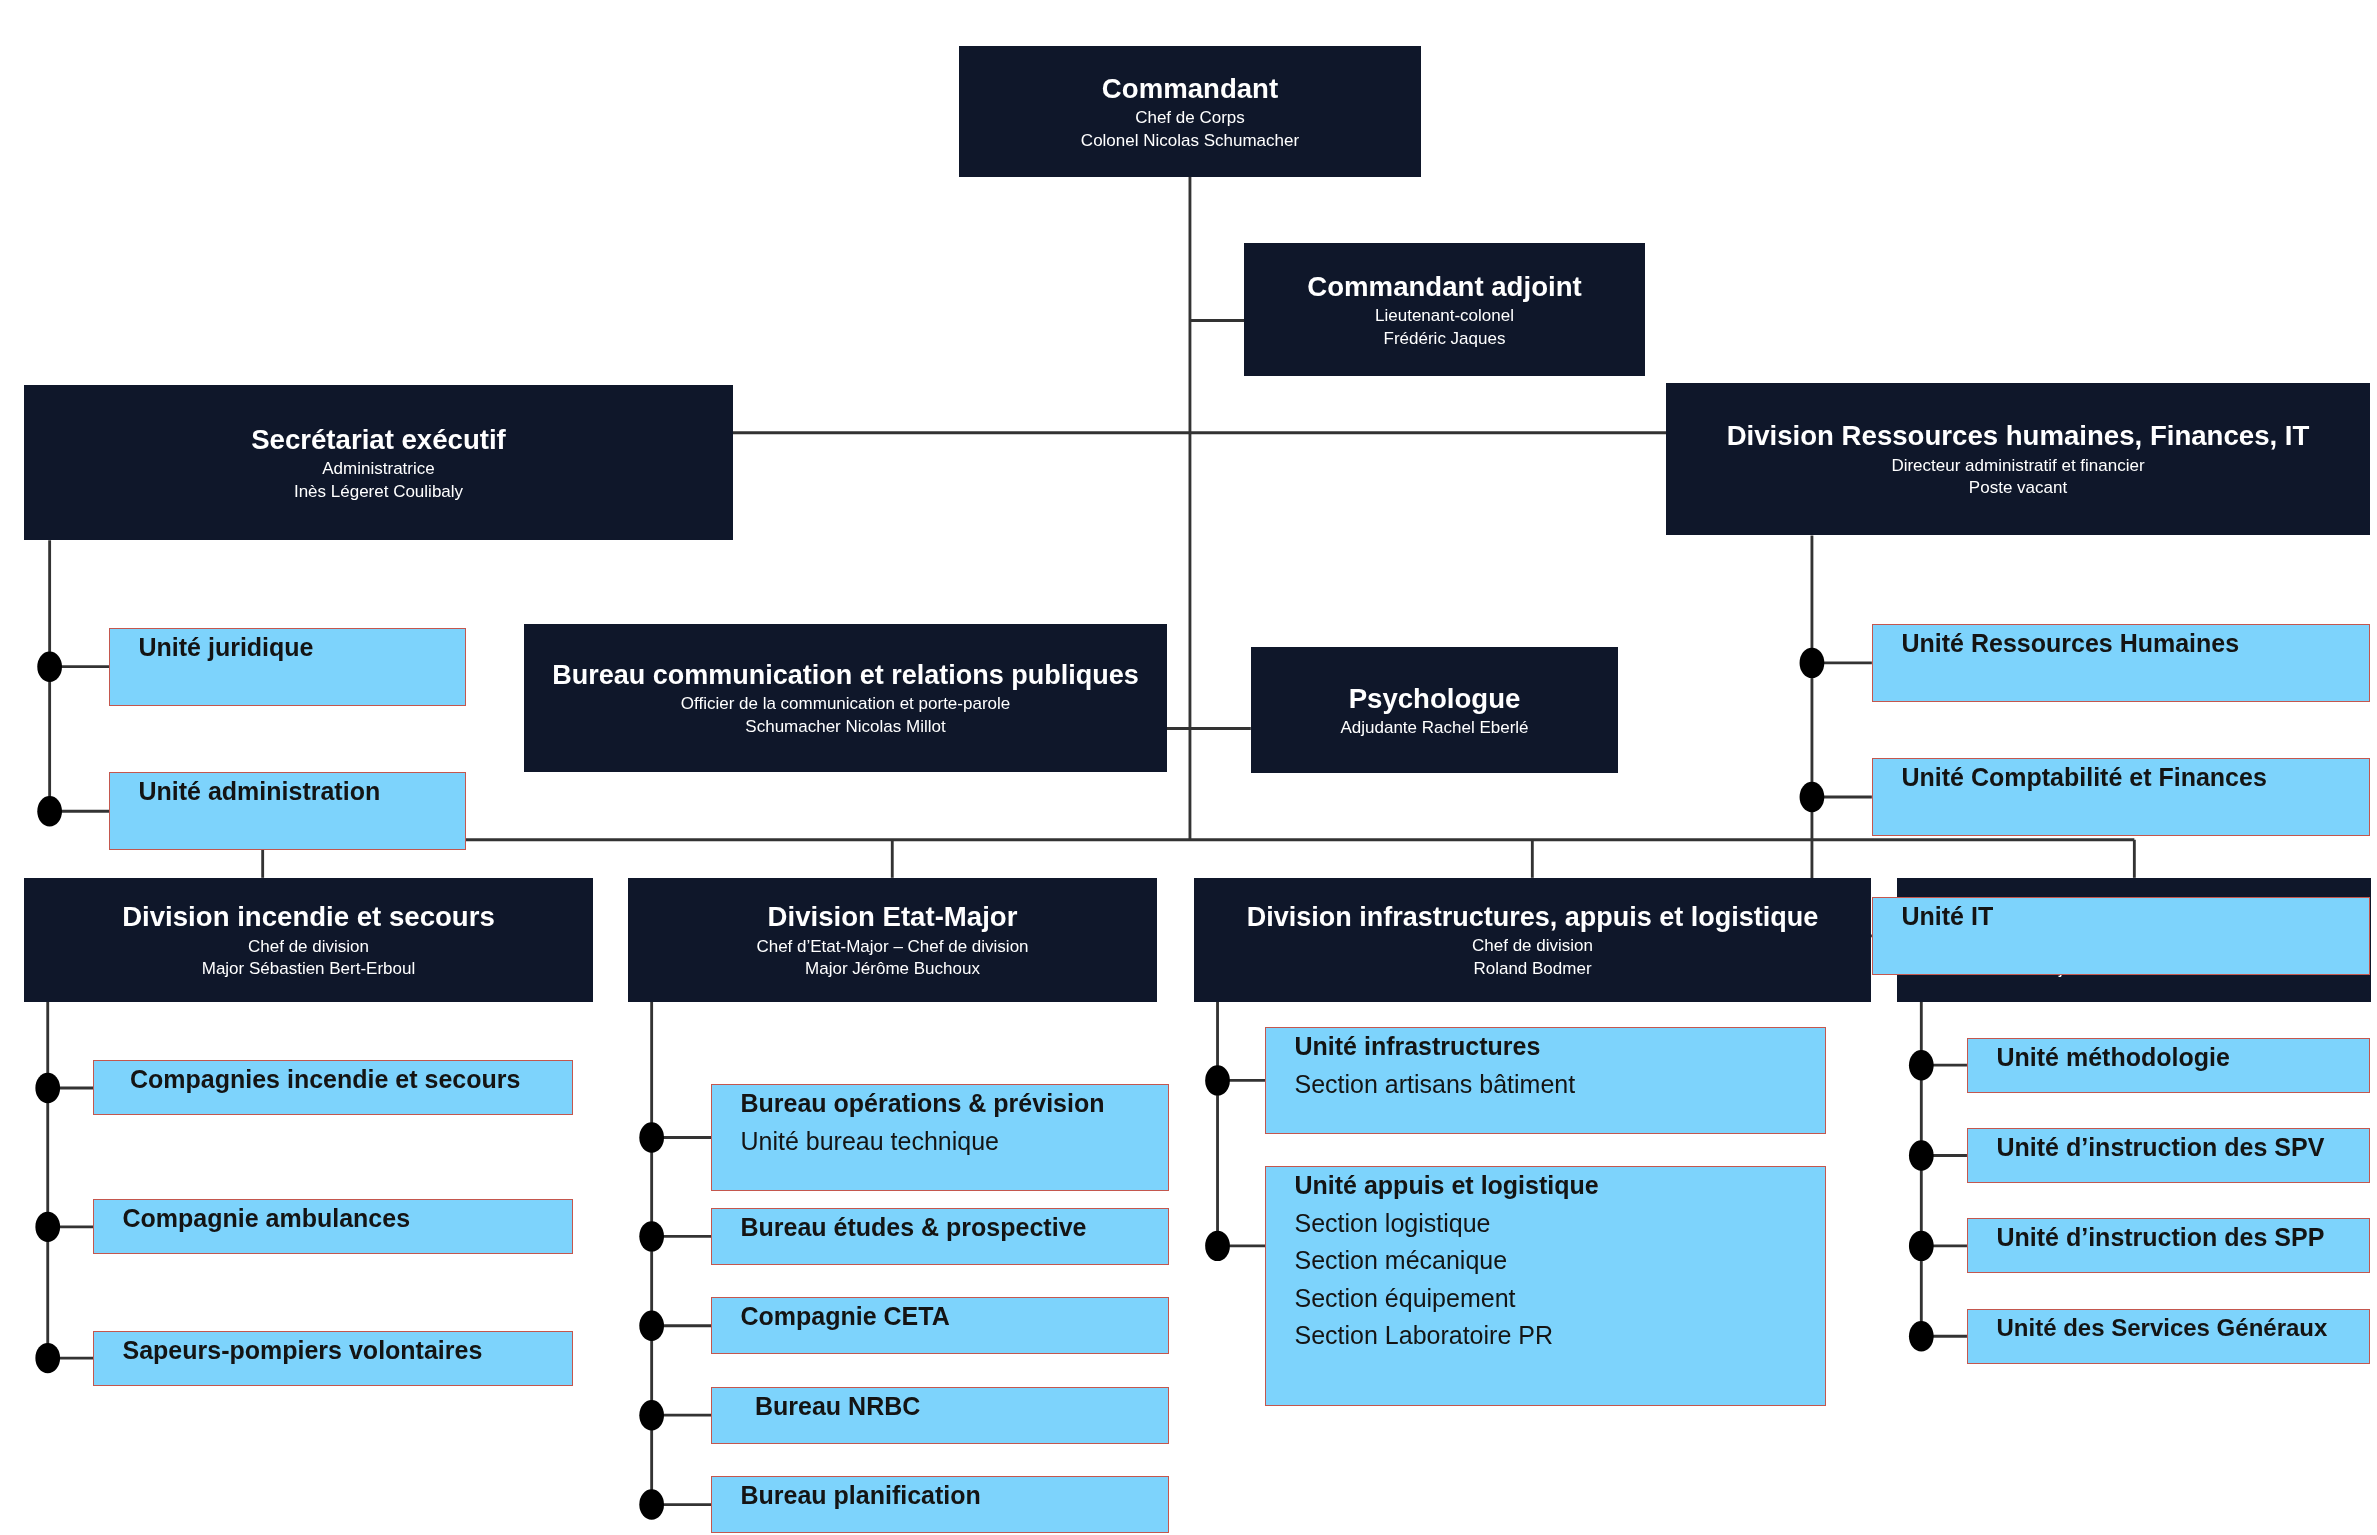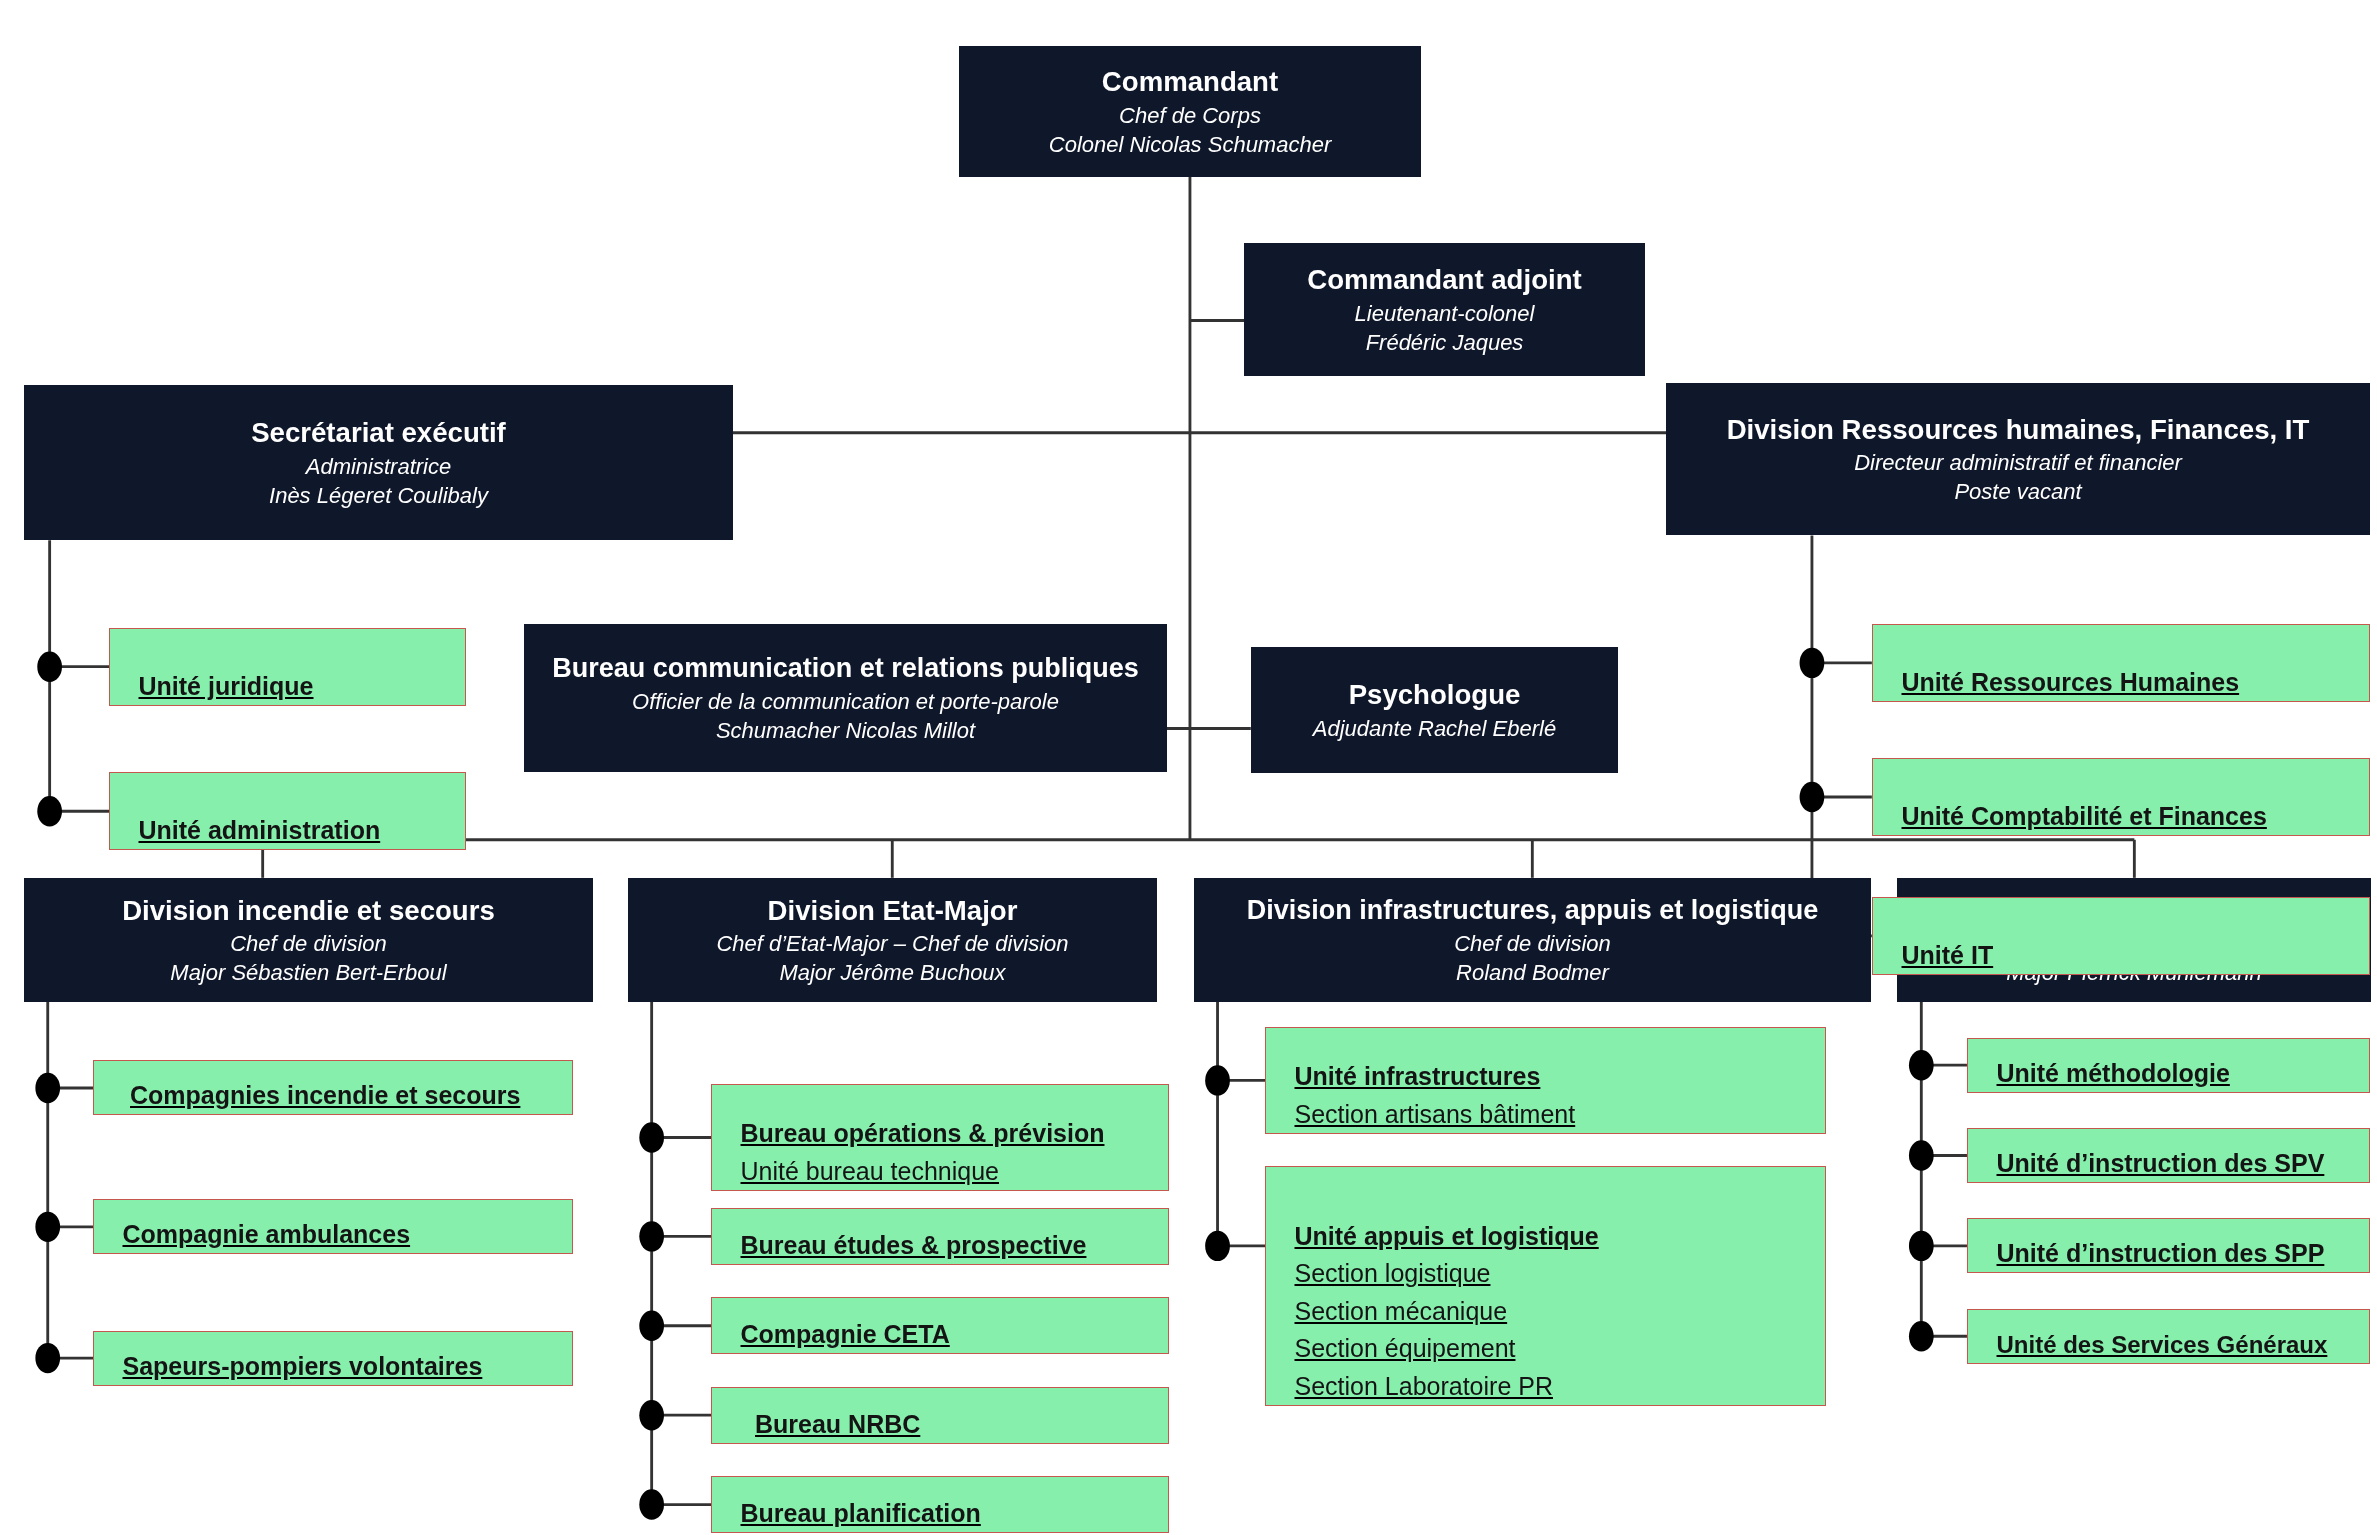--- a/index.html
+++ b/index.html
@@ -11,27 +11,27 @@
   .canvas{position:absolute;left:0;top:0;width:2378px;height:1535px;}
   svg.wires{position:absolute;left:0;top:0;z-index:1;}
   
   .rbox{
     position:absolute;z-index:2;
     background:#0f172a;color:#fff;
     display:flex;flex-direction:column;justify-content:center;align-items:center;
     text-align:center;padding:0 9.5px;box-sizing:border-box;
   }
   .rbox .t1{font-size:27.6px;font-weight:bold;line-height:1.32;white-space:nowrap;}
-  .rbox .t2{font-size:22px;line-height:1.32;white-space:nowrap;font-style:italic;}
+  .rbox .t2{font-size:17px;line-height:1.32;white-space:nowrap;}
   
   .wbox{
     position:absolute;z-index:2;
-    background:#86efac;border:1.9px solid #C4574E;
-    display:flex;flex-direction:column;justify-content:flex-end;
-    padding-left:28.5px;box-sizing:border-box;text-decoration:underline;
+    background:#7dd3fc;border:1.9px solid #C4574E;
+    display:flex;flex-direction:column;justify-content:flex-start;
+    padding-left:28.5px;box-sizing:border-box;
   }
   .wbox .w1{font-size:25px;font-weight:bold;color:#141414;line-height:1.5;white-space:nowrap;}
   .wbox .w2{font-size:25px;color:#141414;line-height:1.5;white-space:nowrap;}
 </style>
 </head>
 <body>
 
 <div class="canvas">
 
   <svg class="wires" width="2378" height="1535" viewBox="0 0 2500 1614">

